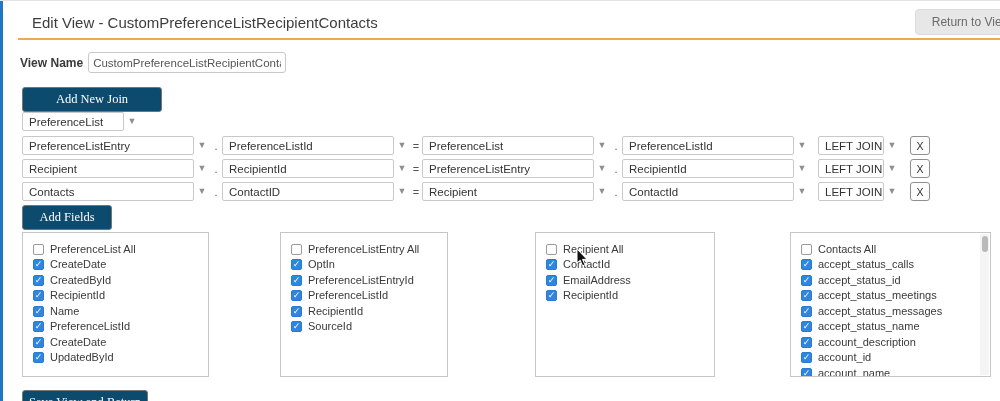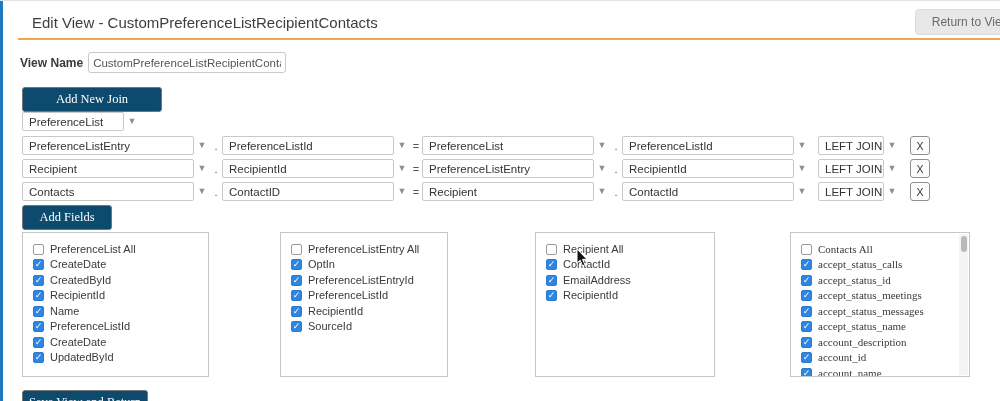--- a/index.html
+++ b/index.html
@@ -57,21 +57,21 @@
   }
 
   #field-groups{position:absolute;left:0;top:231px;width:1000px;height:147px;}
   .field-box{
     position:absolute;top:0;height:145px;background:#fff;border:1px solid #c6c6c6;
     padding:6px 0 0 10px;box-sizing:border-box;overflow:hidden;
   }
   .field-box:nth-child(1){left:22px;width:187px;}
   .field-box:nth-child(2){left:280px;width:168px;}
   .field-box:nth-child(3){left:535px;width:180px;}
-  .field-box:nth-child(4){left:790px;width:180px;font-family:Liberation Serif, serif;}
+  .field-box:nth-child(4){left:790px;width:201px;}
   .field-row{display:flex;align-items:flex-end;height:15.5px;gap:6px;}
   .field-label{font-size:11px;color:#3a3a3a;white-space:nowrap;}
   .cb{width:11px;height:11px;border-radius:2px;flex:0 0 11px;box-sizing:border-box;
       display:flex;align-items:center;justify-content:center;}
   .cb.checked{background:#2f86e0;border:1px solid #2b7bd0;color:#fff;font-size:9px;line-height:11px;}
   .cb.checked::after{content:"\2713";}
   .cb.unchecked{background:#fff;border:1px solid #9a9a9a;}
   .vscroll{display:none;position:absolute;right:1px;top:1px;bottom:1px;width:9px;background:#f4f4f4;}
   .vscroll .thumb{position:absolute;top:2px;left:1.5px;width:6px;height:16px;border-radius:3px;background:#b9b9b9;}
   .field-box:nth-child(4) .vscroll{display:block;}

